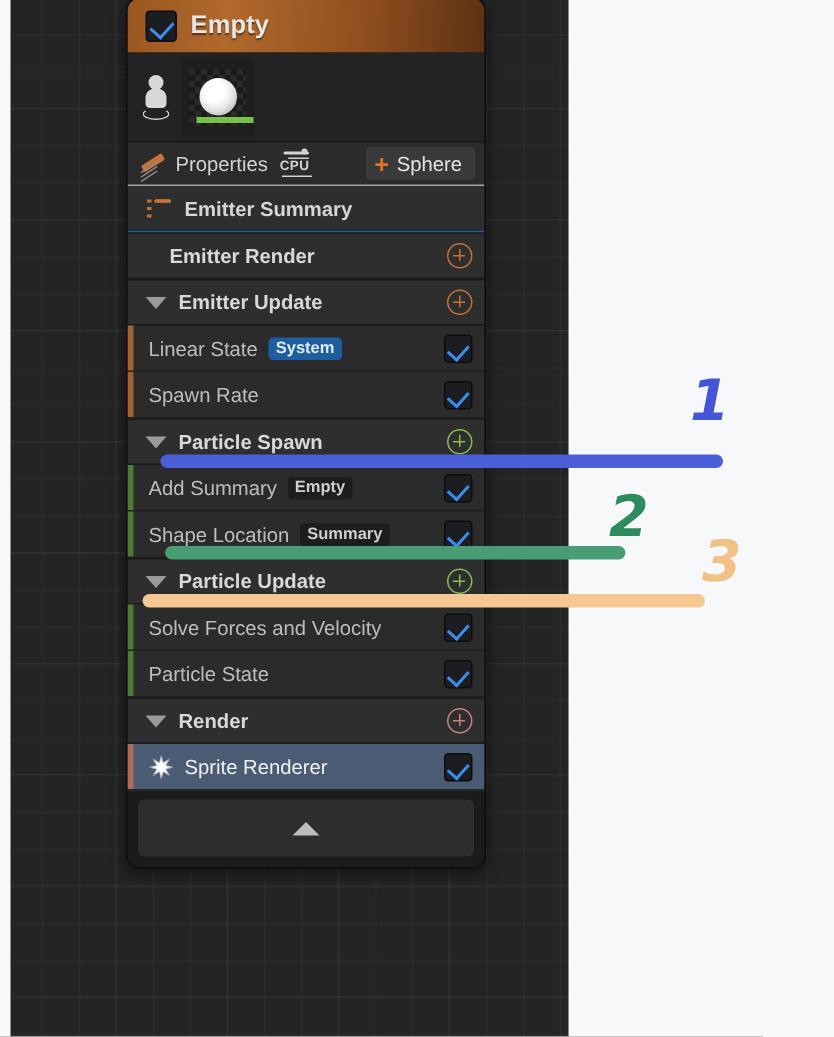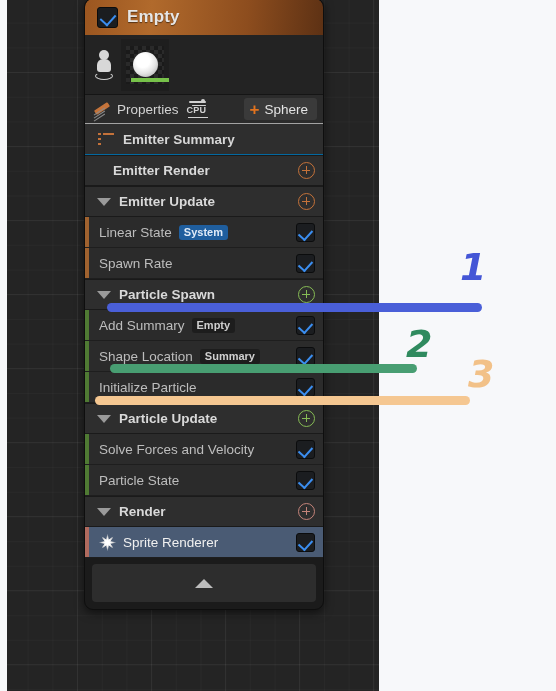--- a/index.html
+++ b/index.html
@@ -290,27 +290,20 @@
           </div>
         </div>
         <div class="row module">
           <div class="accent" style="background: rgb(79, 122, 51);"></div>
           <span class="label">Shape Location</span>
           <span class="pill dark">Summary</span>
           <div class="right">
             <div class="cb"></div>
           </div>
         </div>
-        <div class="row module">
-          <div class="accent" style="background: rgb(79, 122, 51);"></div>
-          <span class="label">Initialize Particle</span>
-          <div class="right">
-            <div class="cb"></div>
-          </div>
-        </div>
         <div class="row group">
           <div class="caret"></div>
           <span class="label">Particle Update</span>
           <div class="right">
             <div class="plus-circle" id="pc3" style="border-color: rgb(134, 187, 85); --c: #86bb55;"></div>
           </div>
         </div>
         <div class="row module">
           <div class="accent" style="background: rgb(79, 122, 51);"></div>
           <span class="label">Solve Forces and Velocity</span>

